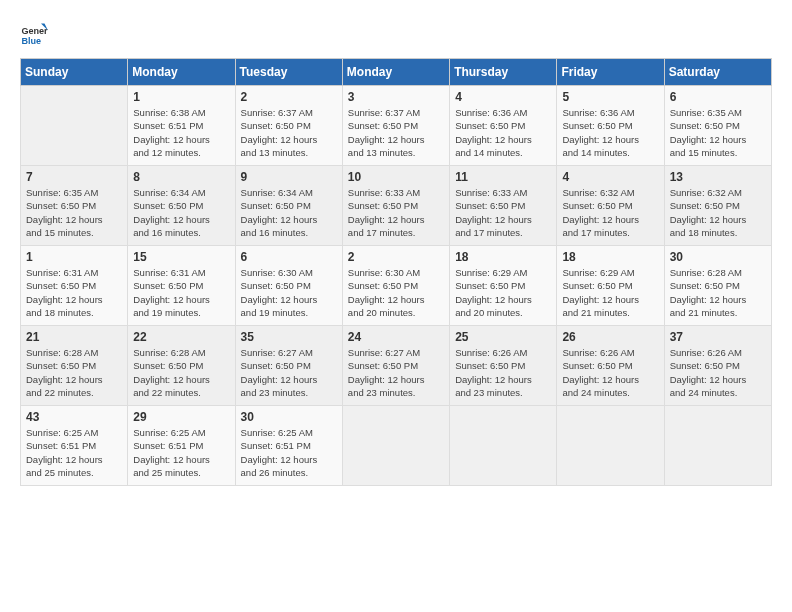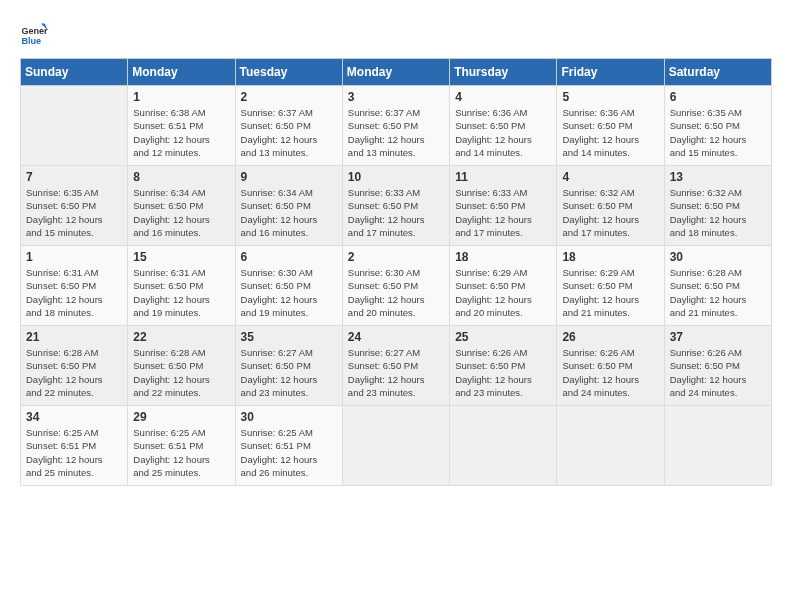--- a/index.html
+++ b/index.html
@@ -227,21 +227,21 @@
           <span class="day-num">26</span>
           <div class="day-info">Sunrise: 6:26 AM<br>Sunset: 6:50 PM<br>Daylight: 12 hours<br>and 24 minutes.</div>
         </td>
         <td>
           <span class="day-num">37</span>
           <div class="day-info">Sunrise: 6:26 AM<br>Sunset: 6:50 PM<br>Daylight: 12 hours<br>and 24 minutes.</div>
         </td>
       </tr>
       <tr>
         <td>
-          <span class="day-num">34</span>
+          <span class="day-num">43</span>
           <div class="day-info">Sunrise: 6:25 AM<br>Sunset: 6:51 PM<br>Daylight: 12 hours<br>and 25 minutes.</div>
         </td>
         <td>
           <span class="day-num">29</span>
           <div class="day-info">Sunrise: 6:25 AM<br>Sunset: 6:51 PM<br>Daylight: 12 hours<br>and 25 minutes.</div>
         </td>
         <td>
           <span class="day-num">30</span>
           <div class="day-info">Sunrise: 6:25 AM<br>Sunset: 6:51 PM<br>Daylight: 12 hours<br>and 26 minutes.</div>
         </td>

